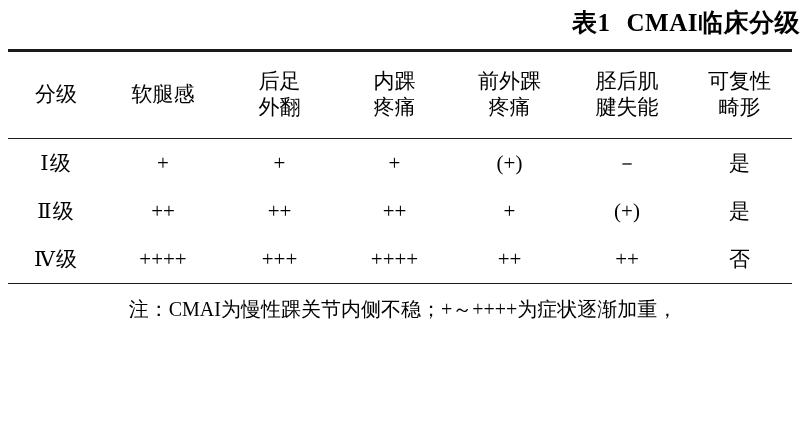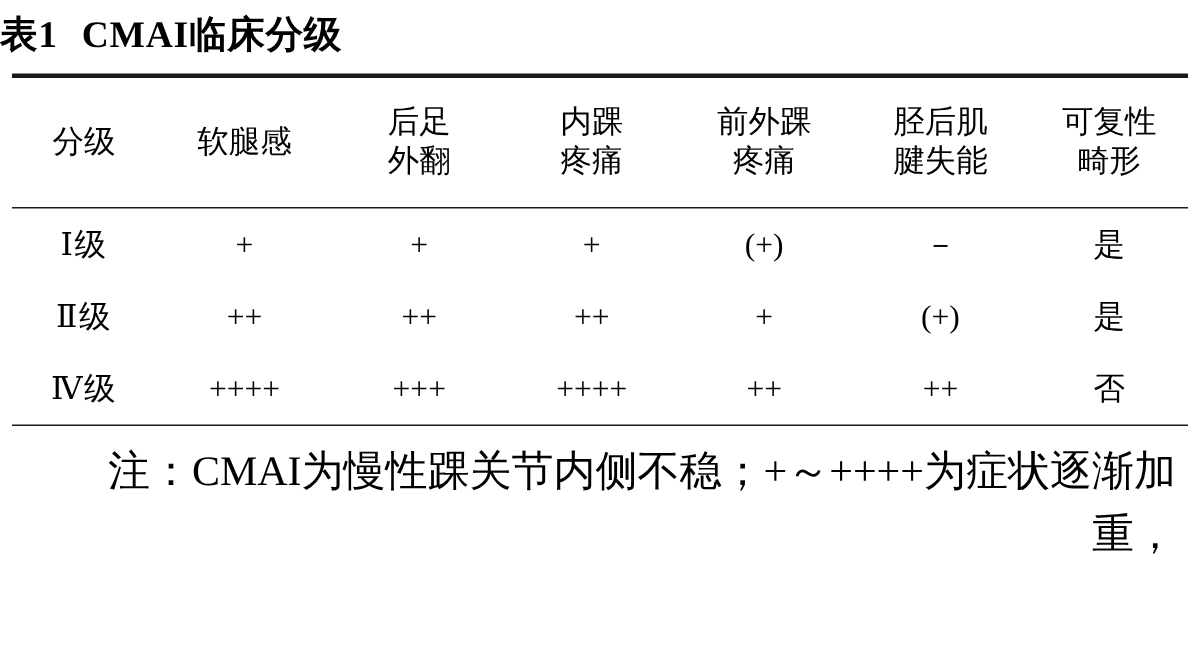--- a/index.html
+++ b/index.html
@@ -14,21 +14,21 @@
     color: #000000;
     overflow: hidden;
   }
   .page {
     position: relative;
     width: 800px;
     height: 436px;
     box-sizing: border-box;
   }
   .table-title {
-    text-align: left;
+    text-align: right;
     font-size: 25px;
     font-weight: bold;
     letter-spacing: 0.5px;
     padding-top: 6px;
     padding-bottom: 10px;
   }
   .table-title .title-num {
     margin-right: 16px;
   }
   .rule {
@@ -71,24 +71,24 @@
     letter-spacing: 1px;
   }
   .col-grade { width: 96px; }
   .col-1 { width: 118px; }
   .col-2 { width: 115px; }
   .col-3 { width: 115px; }
   .col-4 { width: 115px; }
   .col-5 { width: 120px; }
   .col-6 { width: 105px; }
   .note {
-    font-size: 28px;
+    font-size: 20px;
     line-height: 1.5;
     padding: 10px 16px 0 22px;
-    text-align: right;
+    text-align: center;
     letter-spacing: 0px;
   }
   .note-line { display: block; }
 </style>
 </head>
 <body>
 
 <div class="page">
 
   <div class="table-title">

